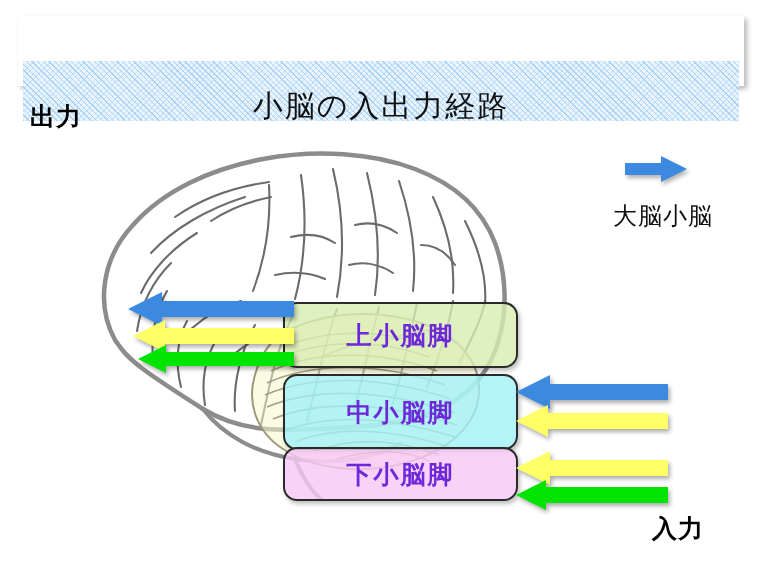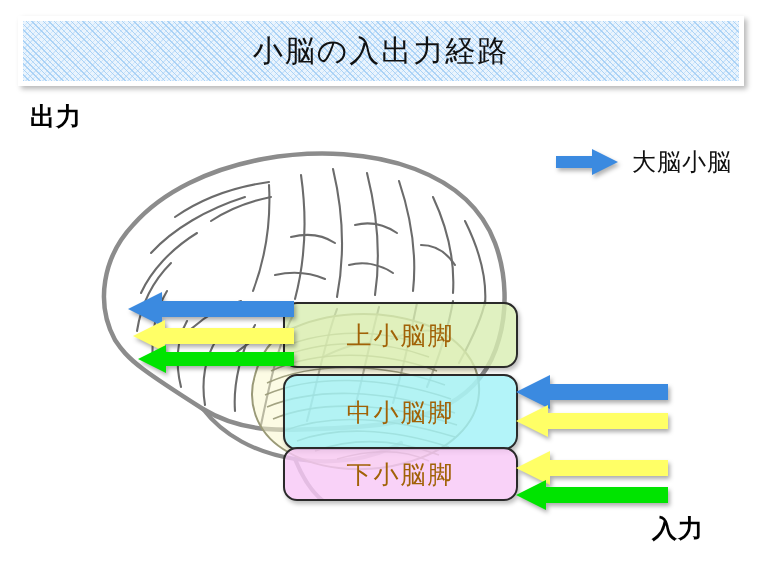--- a/index.html
+++ b/index.html
@@ -25,34 +25,35 @@
     background: #ffffff;
     box-sizing: border-box;
     padding: 5px;
     box-shadow: 3px 3px 5px rgba(0,0,0,0.28);
   }
   #title-banner-inner {
     width: 100%;
     height: 100%;
     box-sizing: border-box;
     display: flex;
-    align-items: center;
+    align-items: flex-end;
     justify-content: center;
     background-color: #eaf4fd;
     background-image:
       repeating-linear-gradient(45deg,
         rgba(160,205,245,0.85) 0px,
         rgba(160,205,245,0.85) 1px,
         rgba(255,255,255,0) 1px,
         rgba(255,255,255,0) 4px),
       repeating-linear-gradient(-45deg,
         rgba(180,215,248,0.55) 0px,
         rgba(180,215,248,0.55) 1px,
         rgba(255,255,255,0) 1px,
         rgba(255,255,255,0) 4px);
+    margin-top: 40px;
   }
   #title-text {
     font-size: 30px;
     color: #111111;
     letter-spacing: 2px;
     font-weight: 400;
     line-height: 1;
     white-space: nowrap;
   }
 
@@ -84,23 +85,23 @@
     box-sizing: border-box;
     border: 2px solid #2a2a2a;
     border-radius: 14px;
     display: flex;
     align-items: center;
     justify-content: center;
     box-shadow: 2px 3px 4px rgba(0,0,0,0.25);
   }
   .peduncle-label {
     font-size: 25px;
-    color: #a16207;
+    color: #6d28d9;
     letter-spacing: 2px;
-    font-weight: 400;
+    font-weight: 700;
     white-space: nowrap;
   }
   #box-superior {
     left: 283px; top: 302px; width: 235px; height: 66px;
     background: rgba(216,238,178,0.80);
   }
   #box-middle {
     left: 283px; top: 374px; width: 235px; height: 76px;
     background: rgba(160,241,247,0.80);
   }
@@ -119,20 +120,21 @@
   #legend {
     position: absolute;
     left: 556px;
     top: 138px;
     width: 200px;
   }
   .legend-row {
     display: flex;
     align-items: center;
     height: 48px;
+    flex-direction: column;
   }
   .legend-arrow {
     width: 62px;
     height: 26px;
     flex: 0 0 62px;
     filter: drop-shadow(2px 3px 2px rgba(0,0,0,0.3));
   }
   .legend-text {
     margin-left: 14px;
     font-size: 24px;

